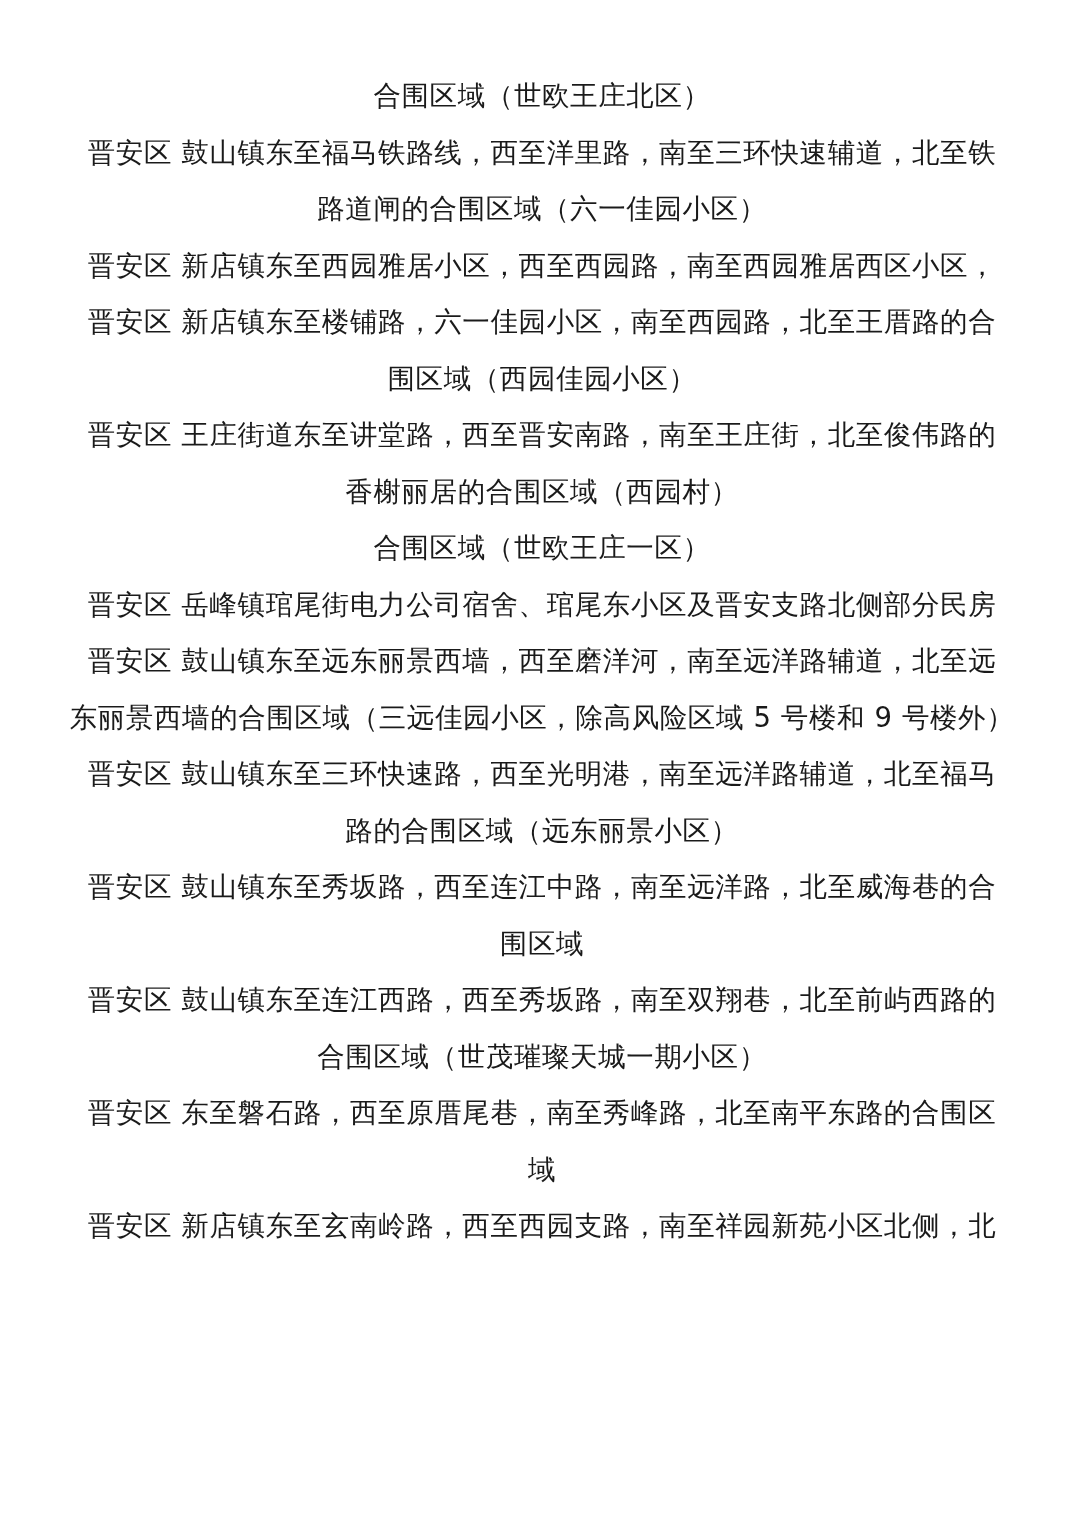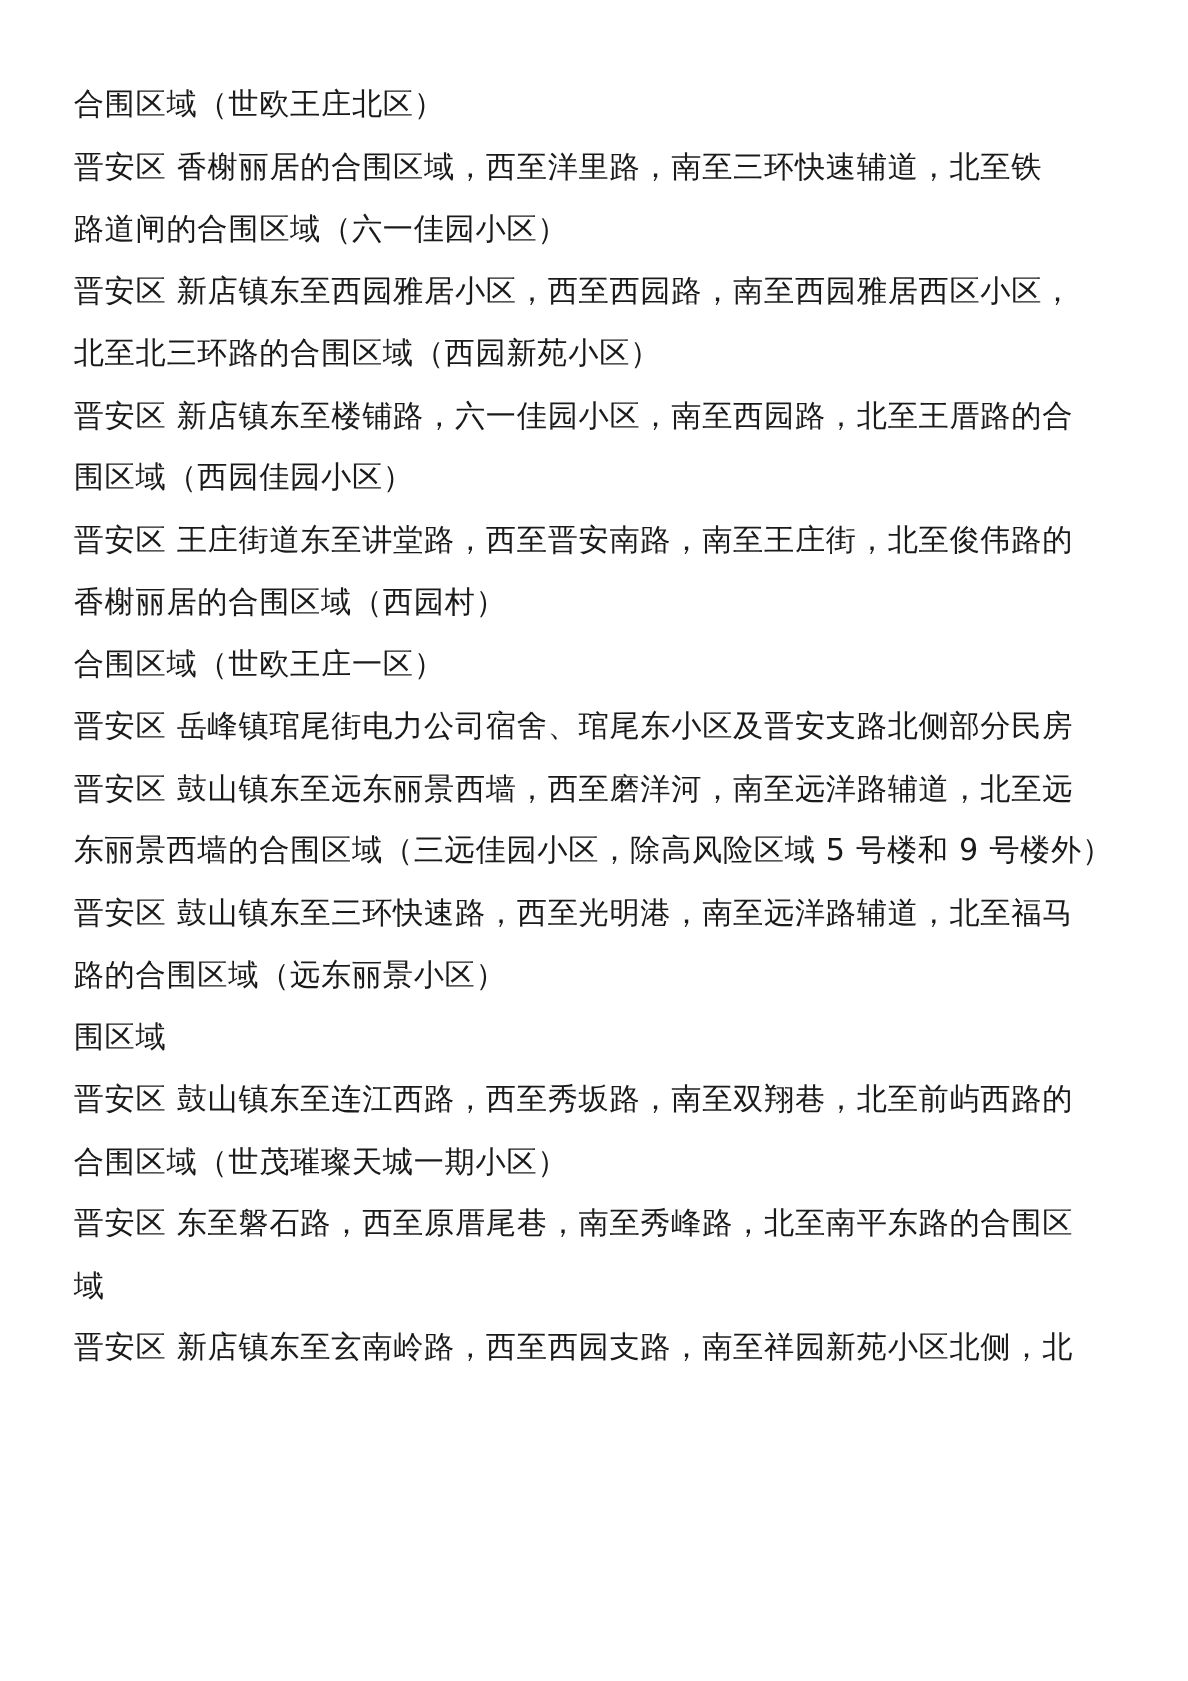--- a/index.html
+++ b/index.html
@@ -20,40 +20,41 @@
       width: 950px;
       color: #1a1a1a;
       font-family: "DejaVu Sans", "Liberation Sans", sans-serif;
       font-size: 27.5px;
       letter-spacing: 0.6px;
     }
     .line {
       height: 56.5px;
       line-height: 46px;
       white-space: nowrap;
+      text-align: center;
     }
   </style>
 </head>
 <body>
 
 <div class="page">
   <div class="line">合围区域（世欧王庄北区）</div>
-  <div class="line">晋安区 香榭丽居的合围区域，西至洋里路，南至三环快速辅道，北至铁</div>
+  <div class="line">晋安区 鼓山镇东至福马铁路线，西至洋里路，南至三环快速辅道，北至铁</div>
   <div class="line">路道闸的合围区域（六一佳园小区）</div>
   <div class="line">晋安区 新店镇东至西园雅居小区，西至西园路，南至西园雅居西区小区，</div>
-  <div class="line">北至北三环路的合围区域（西园新苑小区）</div>
   <div class="line">晋安区 新店镇东至楼铺路，六一佳园小区，南至西园路，北至王厝路的合</div>
   <div class="line">围区域（西园佳园小区）</div>
   <div class="line">晋安区 王庄街道东至讲堂路，西至晋安南路，南至王庄街，北至俊伟路的</div>
   <div class="line">香榭丽居的合围区域（西园村）</div>
   <div class="line">合围区域（世欧王庄一区）</div>
   <div class="line">晋安区 岳峰镇琯尾街电力公司宿舍、琯尾东小区及晋安支路北侧部分民房</div>
   <div class="line">晋安区 鼓山镇东至远东丽景西墙，西至磨洋河，南至远洋路辅道，北至远</div>
   <div class="line">东丽景西墙的合围区域（三远佳园小区，除高风险区域 5 号楼和 9 号楼外）</div>
   <div class="line">晋安区 鼓山镇东至三环快速路，西至光明港，南至远洋路辅道，北至福马</div>
   <div class="line">路的合围区域（远东丽景小区）</div>
+  <div class="line">晋安区 鼓山镇东至秀坂路，西至连江中路，南至远洋路，北至威海巷的合</div>
   <div class="line">围区域</div>
   <div class="line">晋安区 鼓山镇东至连江西路，西至秀坂路，南至双翔巷，北至前屿西路的</div>
   <div class="line">合围区域（世茂璀璨天城一期小区）</div>
   <div class="line">晋安区 东至磐石路，西至原厝尾巷，南至秀峰路，北至南平东路的合围区</div>
   <div class="line">域</div>
   <div class="line">晋安区 新店镇东至玄南岭路，西至西园支路，南至祥园新苑小区北侧，北</div>
 </div>
 
 </body></html>

